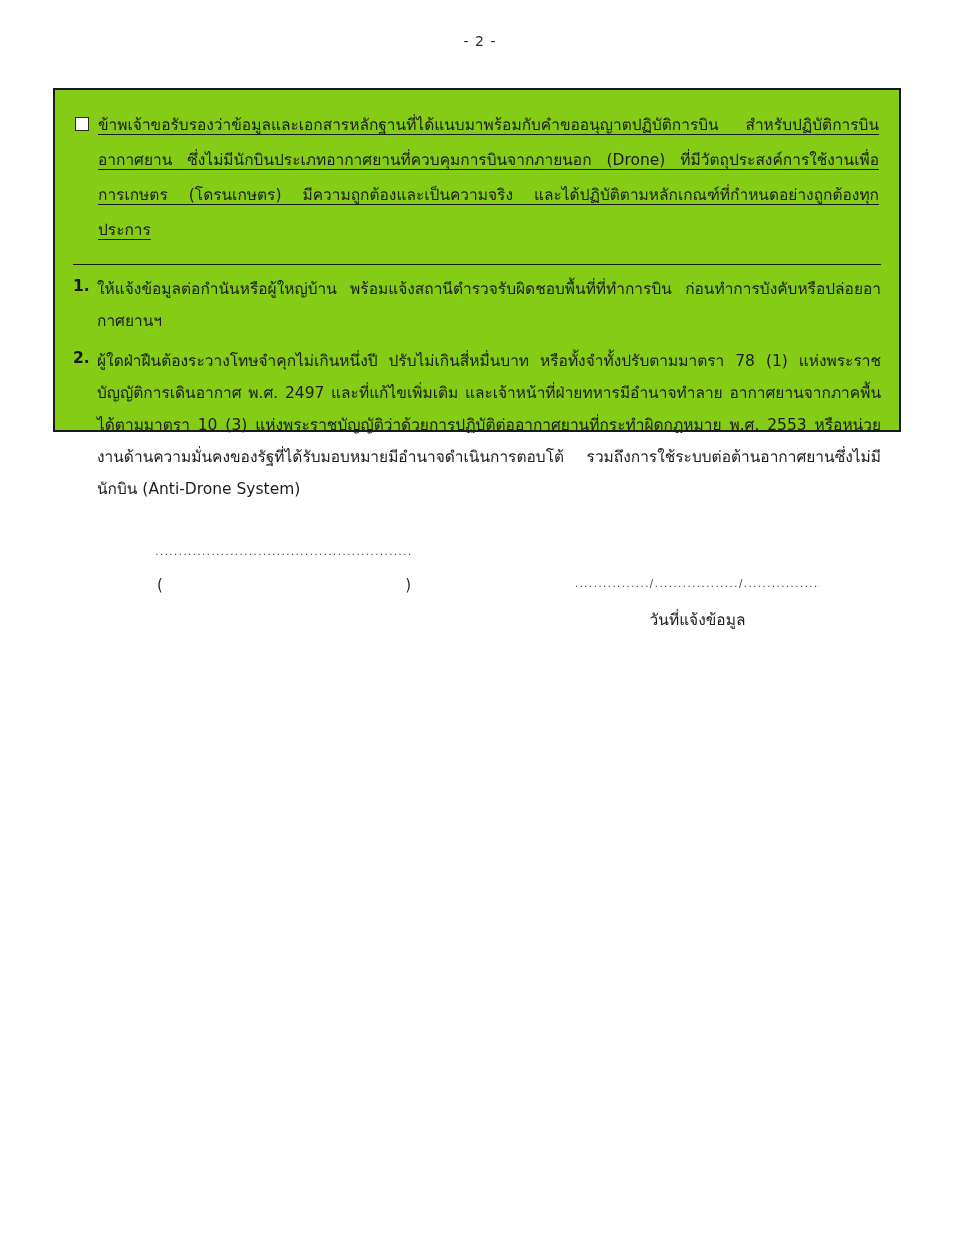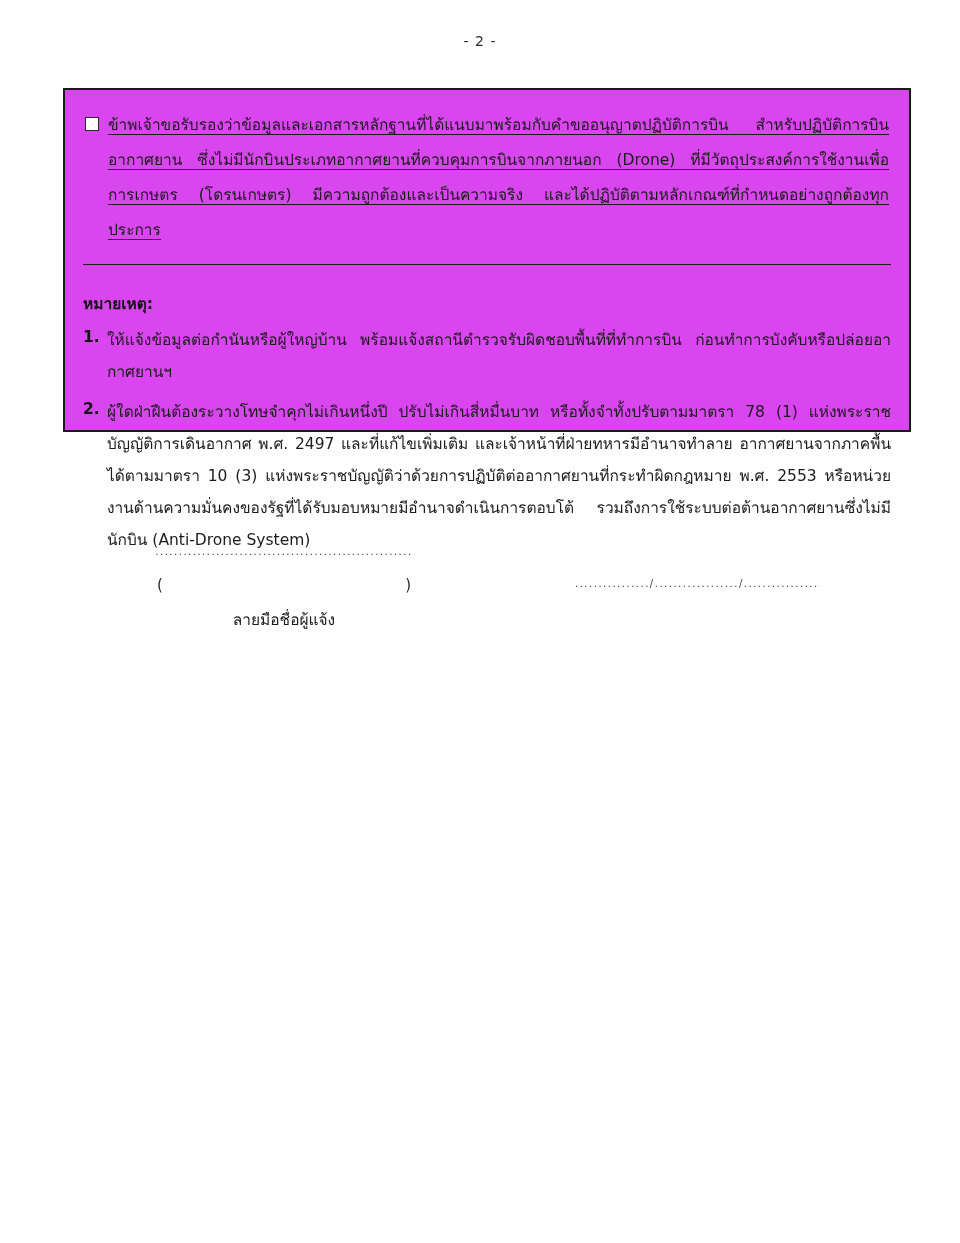--- a/index.html
+++ b/index.html
@@ -20,27 +20,27 @@
     top: 33px;
     left: 0;
     width: 100%;
     text-align: center;
     font-size: 14px;
     color: #2a2a2a;
     letter-spacing: 1px;
   }
   .cert-box {
     position: absolute;
-    left: 63px;
+    left: 53px;
     top: 88px;
     width: 848px;
     height: 344px;
     border: 2px solid #1a1a1a;
     padding: 14px 18px 0 18px;
-    background: #d946ef;
+    background: #84cc16;
   }
   .statement-row {
     display: flex;
     align-items: flex-start;
     padding: 4px 2px 0 2px;
   }
   .checkbox {
     flex: 0 0 auto;
     width: 14px;
     height: 14px;
@@ -138,40 +138,39 @@
 
   <div class="cert-box">
 
     <div class="statement-row">
       <span class="checkbox"></span>
       <div class="statement-text">ข้าพเจ้าขอรับรองว่าข้อมูลและเอกสารหลักฐานที่ได้แนบมาพร้อมกับคำขออนุญาตปฏิบัติการบิน สำหรับปฏิบัติการบินอากาศยาน ซึ่งไม่มีนักบินประเภทอากาศยานที่ควบคุมการบินจากภายนอก (Drone) ที่มีวัตถุประสงค์การใช้งานเพื่อการเกษตร (โดรนเกษตร) มีความถูกต้องและเป็นความจริง และได้ปฏิบัติตามหลักเกณฑ์ที่กำหนดอย่างถูกต้องทุกประการ</div>
     </div>
 
     <hr class="box-divider">
 
-    <div class="notes-header">หมายเหตุ:</div>
 
     <div class="note-item">
       <span class="note-number">1.</span>
       <div class="note-text">ให้แจ้งข้อมูลต่อกำนันหรือผู้ใหญ่บ้าน พร้อมแจ้งสถานีตำรวจรับผิดชอบพื้นที่ที่ทำการบิน ก่อนทำการบังคับหรือปล่อยอากาศยานฯ</div>
     </div>
 
     <div class="note-item">
       <span class="note-number">2.</span>
       <div class="note-text">ผู้ใดฝ่าฝืนต้องระวางโทษจำคุกไม่เกินหนึ่งปี ปรับไม่เกินสี่หมื่นบาท หรือทั้งจำทั้งปรับตามมาตรา 78 (1) แห่งพระราชบัญญัติการเดินอากาศ พ.ศ. 2497 และที่แก้ไขเพิ่มเติม และเจ้าหน้าที่ฝ่ายทหารมีอำนาจทำลาย อากาศยานจากภาคพื้นได้ตามมาตรา 10 (3) แห่งพระราชบัญญัติว่าด้วยการปฏิบัติต่ออากาศยานที่กระทำผิดกฎหมาย พ.ศ. 2553 หรือหน่วยงานด้านความมั่นคงของรัฐที่ได้รับมอบหมายมีอำนาจดำเนินการตอบโต้ รวมถึงการใช้ระบบต่อต้านอากาศยานซึ่งไม่มีนักบิน (Anti-Drone System)</div>
     </div>
 
   </div>
 
   <div class="sig-col sig-left">
     <div class="dotted-line">.......................................................</div>
     <div class="paren-row">
       <span>(</span>
       <span>)</span>
     </div>
-    <div class="sig-label">ลายมือชื่อผู้แจ้ง</div>
   </div>
 
   <div class="sig-col sig-right">
     <div class="dotted-line">................/................../.................</div>
+    <div class="date-label">วันที่แจ้งข้อมูล</div>
   </div>
 
 </div>
 
 </body></html>

